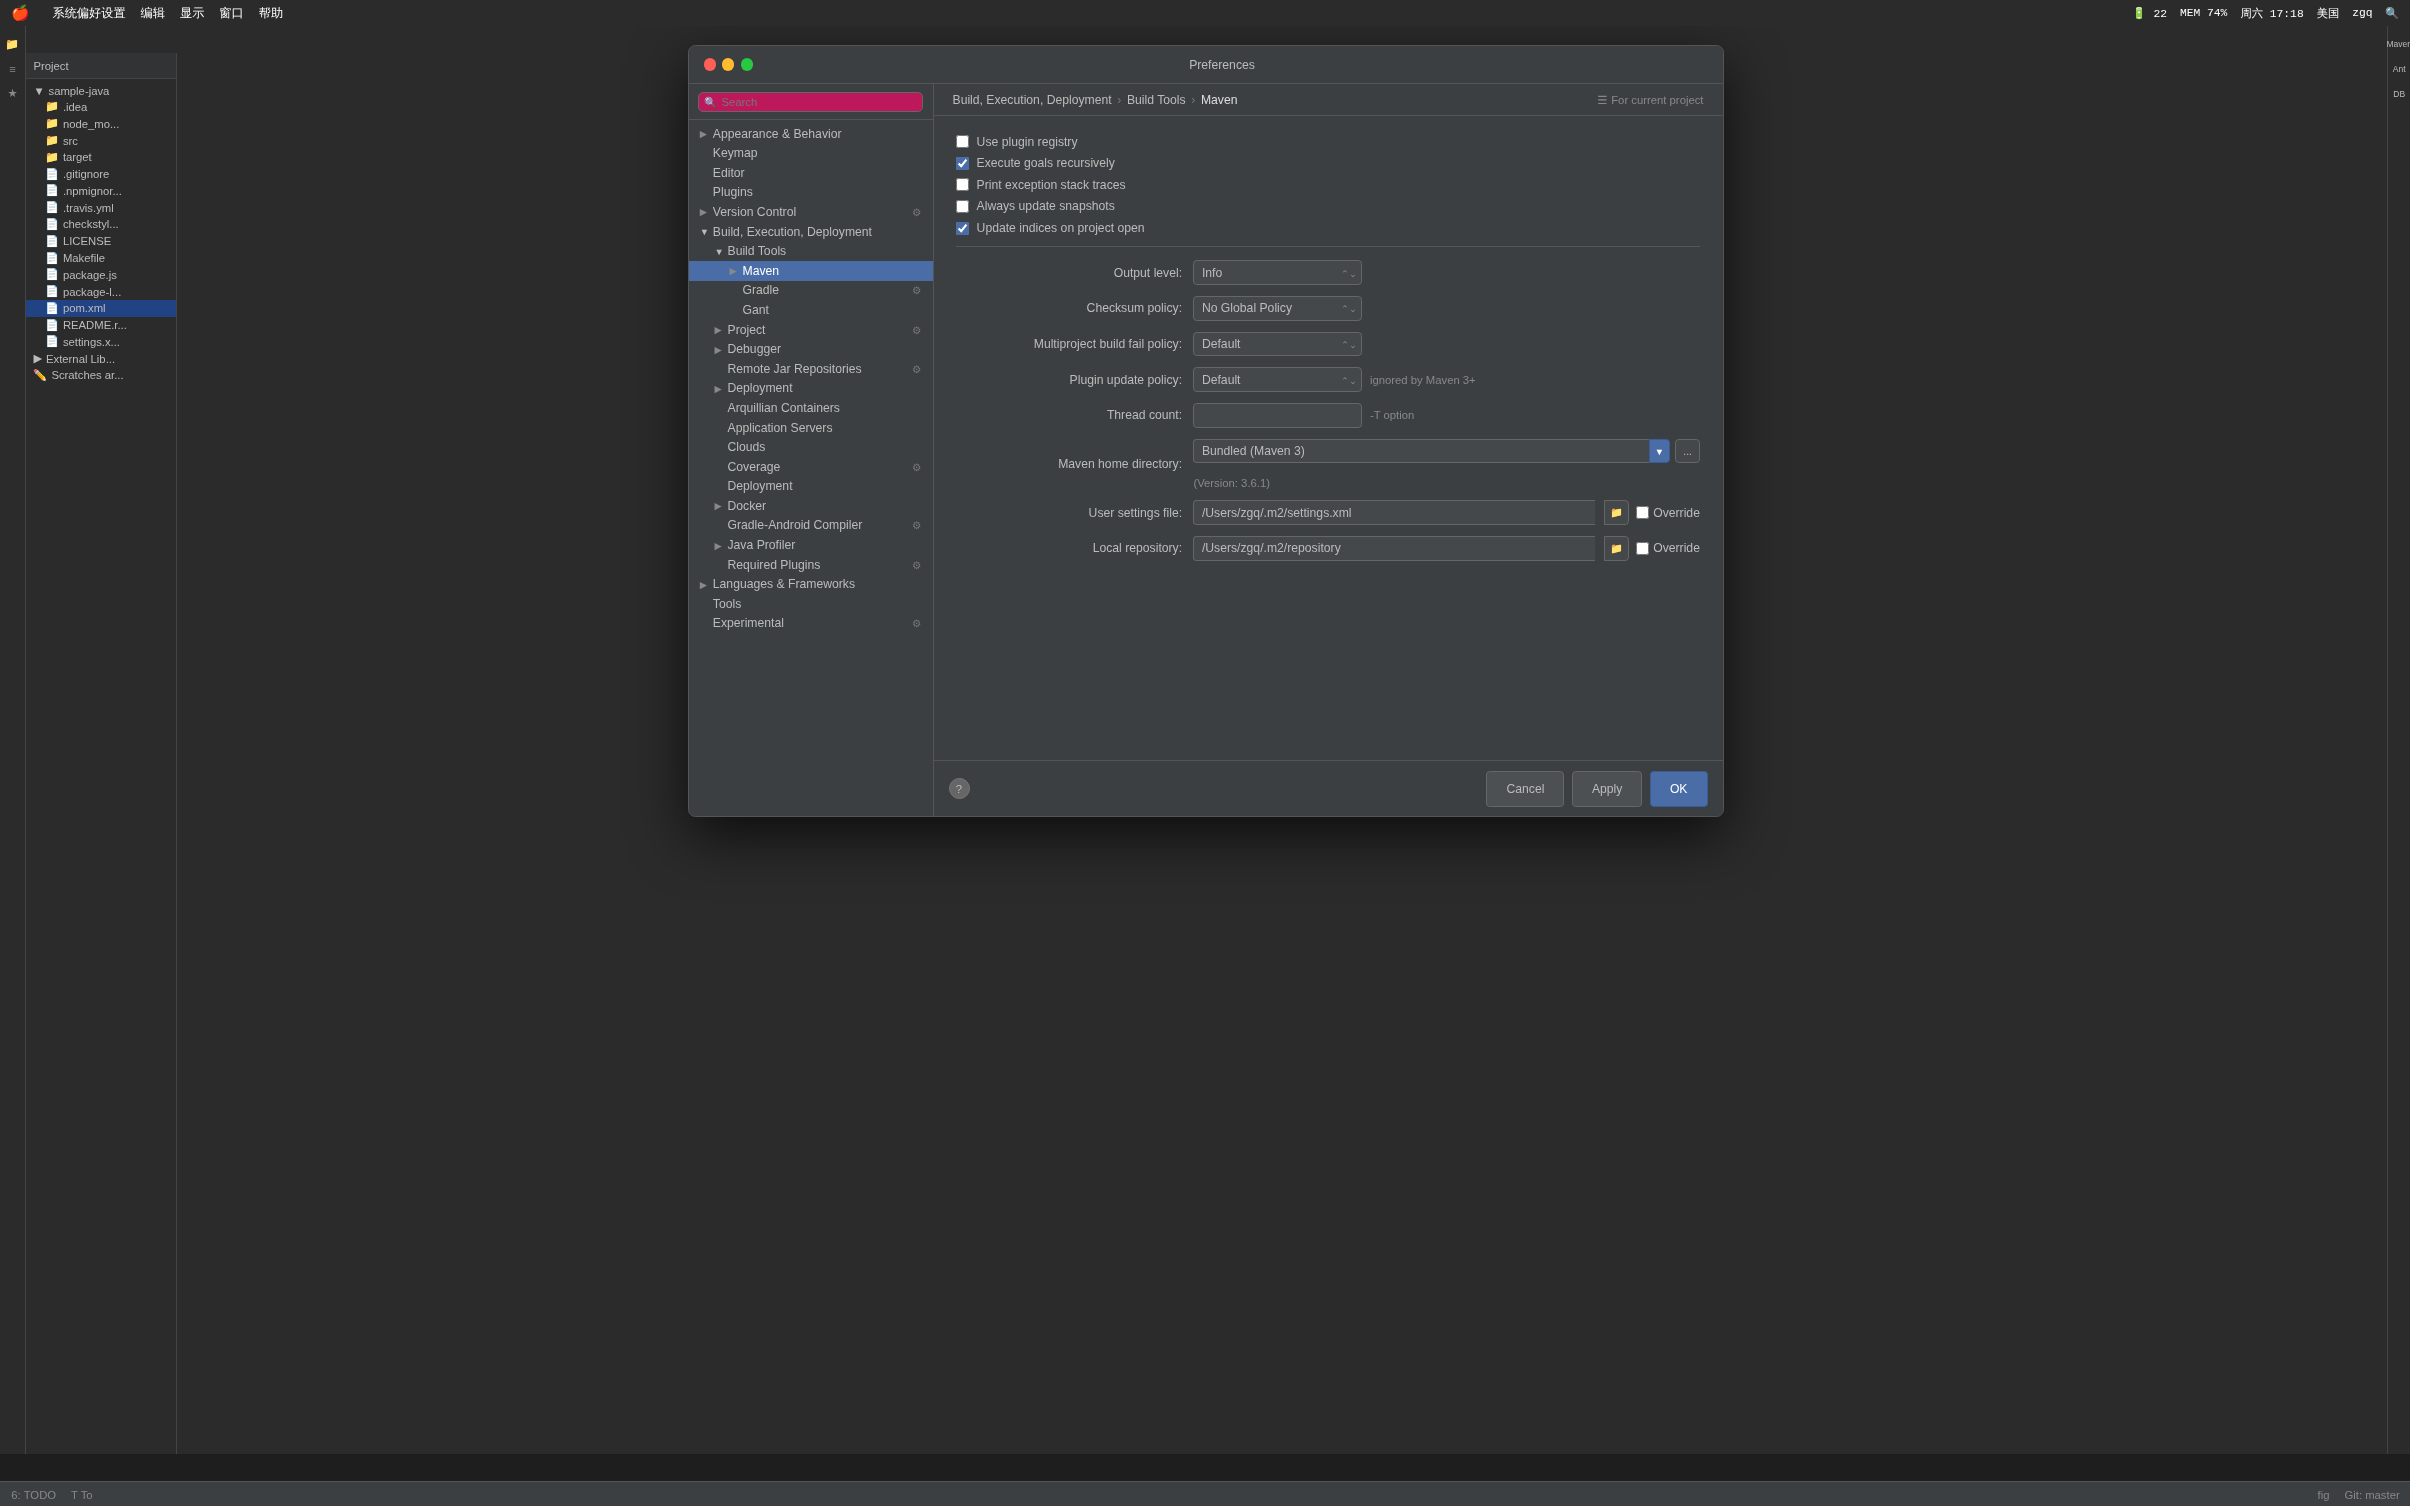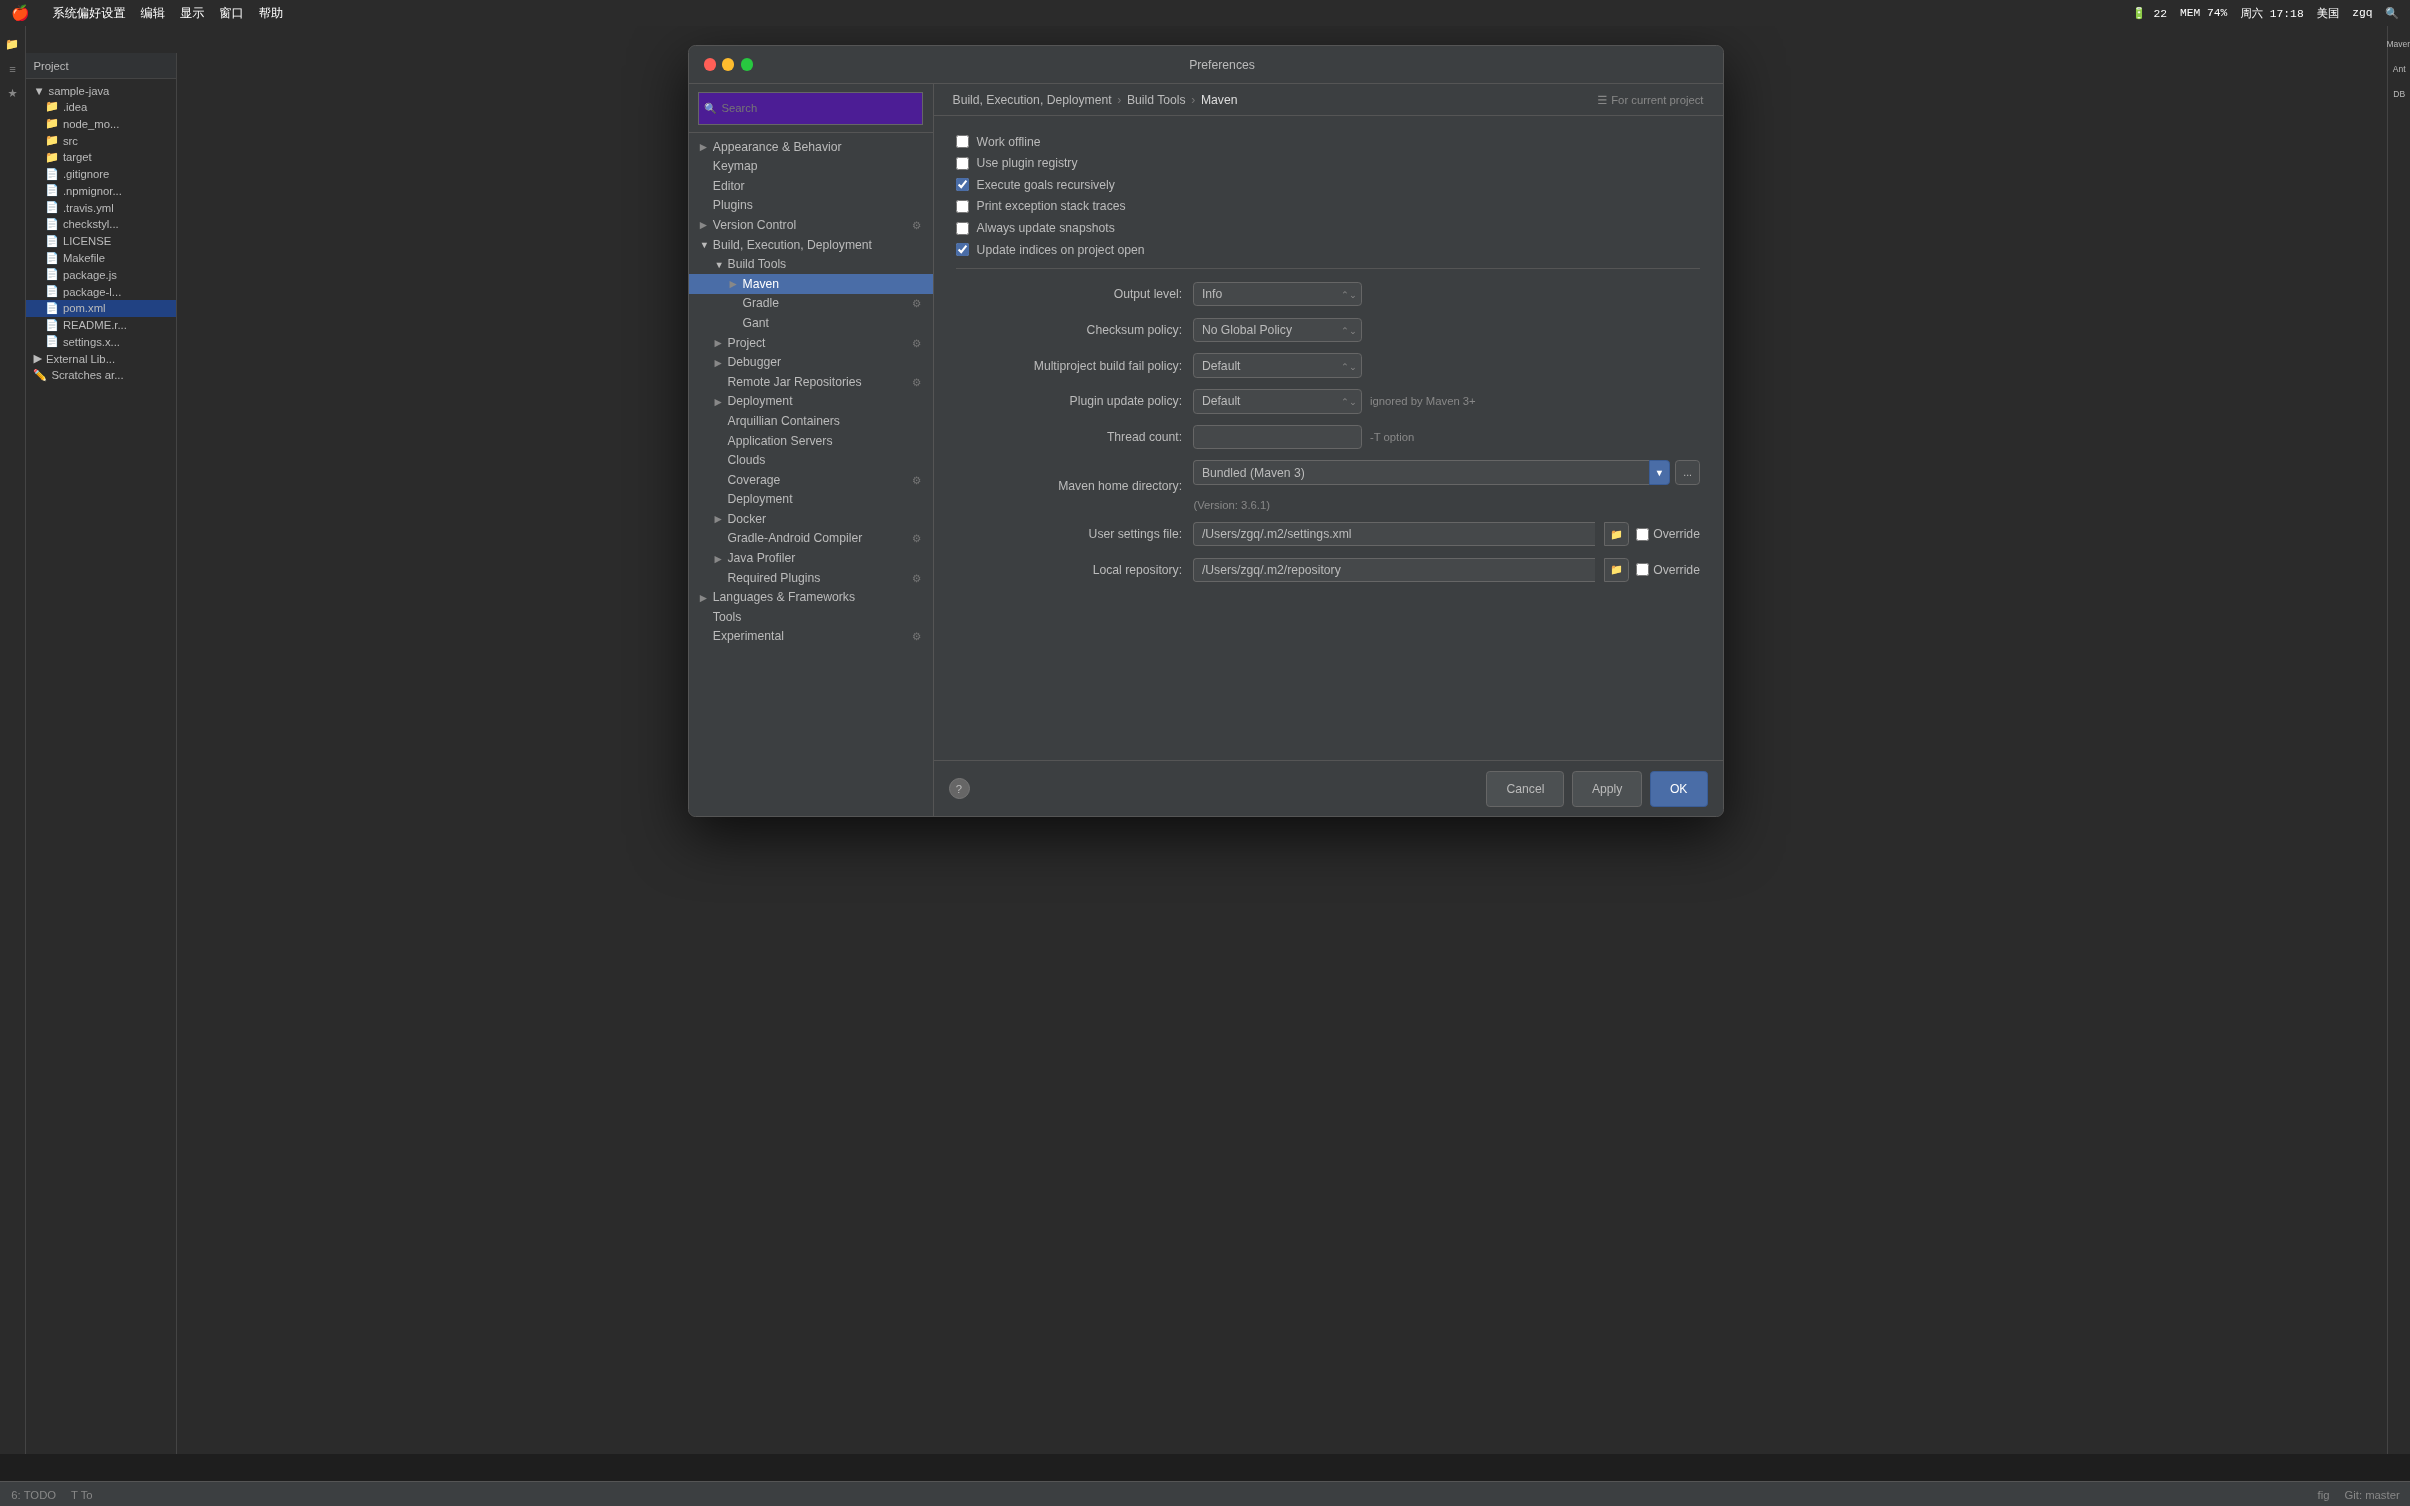--- a/index.html
+++ b/index.html
@@ -101,24 +101,24 @@
       flex-direction: column;
       overflow: hidden;
     }
 
     .search-box {
       padding: 7.5px 9.4px;
       border-bottom: 0.9px solid #555;
     }
     .search-input {
       width: 100%;
-      height: 33px;
-      background: #4c1d95;
+      height: 20px;
+      background: #be185d;
       border: 0.9px solid #666;
-      border-radius: 0;
+      border-radius: 5px;
       color: #bbb;
       padding: 0 7.5px 0 22.6px;
       font-size: 11.3px;
       outline: none;
     }
     .search-wrap { position: relative; }
     .search-icon-inner {
       position: absolute;
       left: 6.6px;
       top: 50%;
@@ -820,24 +820,20 @@
           <div class="for-current-project">
             <span>☰</span>
             <span>For current project</span>
           </div>
         </div>
 
         <div class="content-body">
 
           <div class="form-section">
             <div class="checkbox-row">
-              <input type="checkbox" id="work-offline" style="">
-              <label for="work-offline">Work offline</label>
-            </div>
-            <div class="checkbox-row">
               <input type="checkbox" id="use-plugin" style="">
               <label for="use-plugin">Use plugin registry</label>
             </div>
             <div class="checkbox-row">
               <input type="checkbox" id="execute-goals" checked="" style="">
               <label for="execute-goals">Execute goals recursively</label>
             </div>
             <div class="checkbox-row">
               <input type="checkbox" id="print-exception" style="">
               <label for="print-exception">Print exception stack traces</label>

